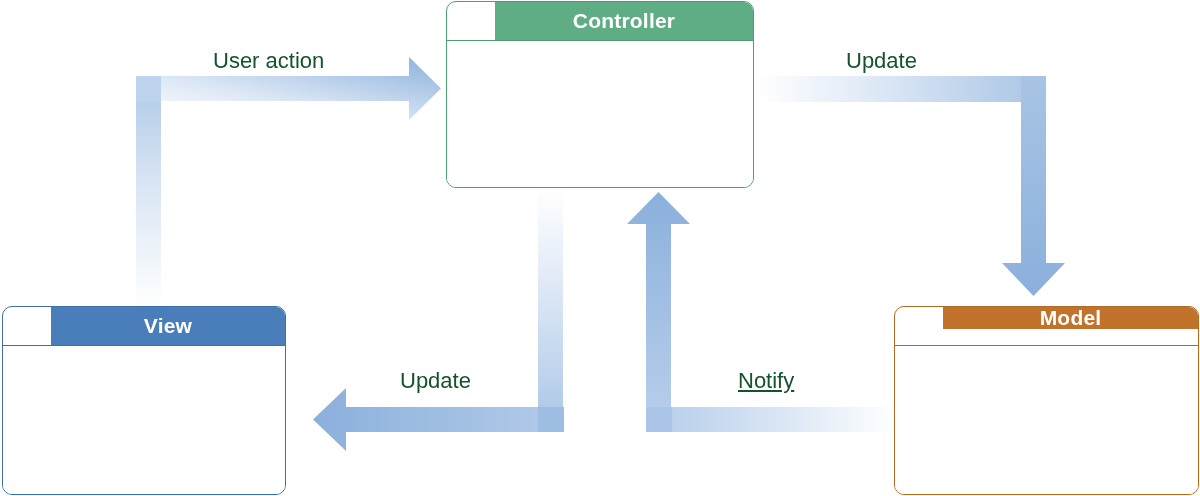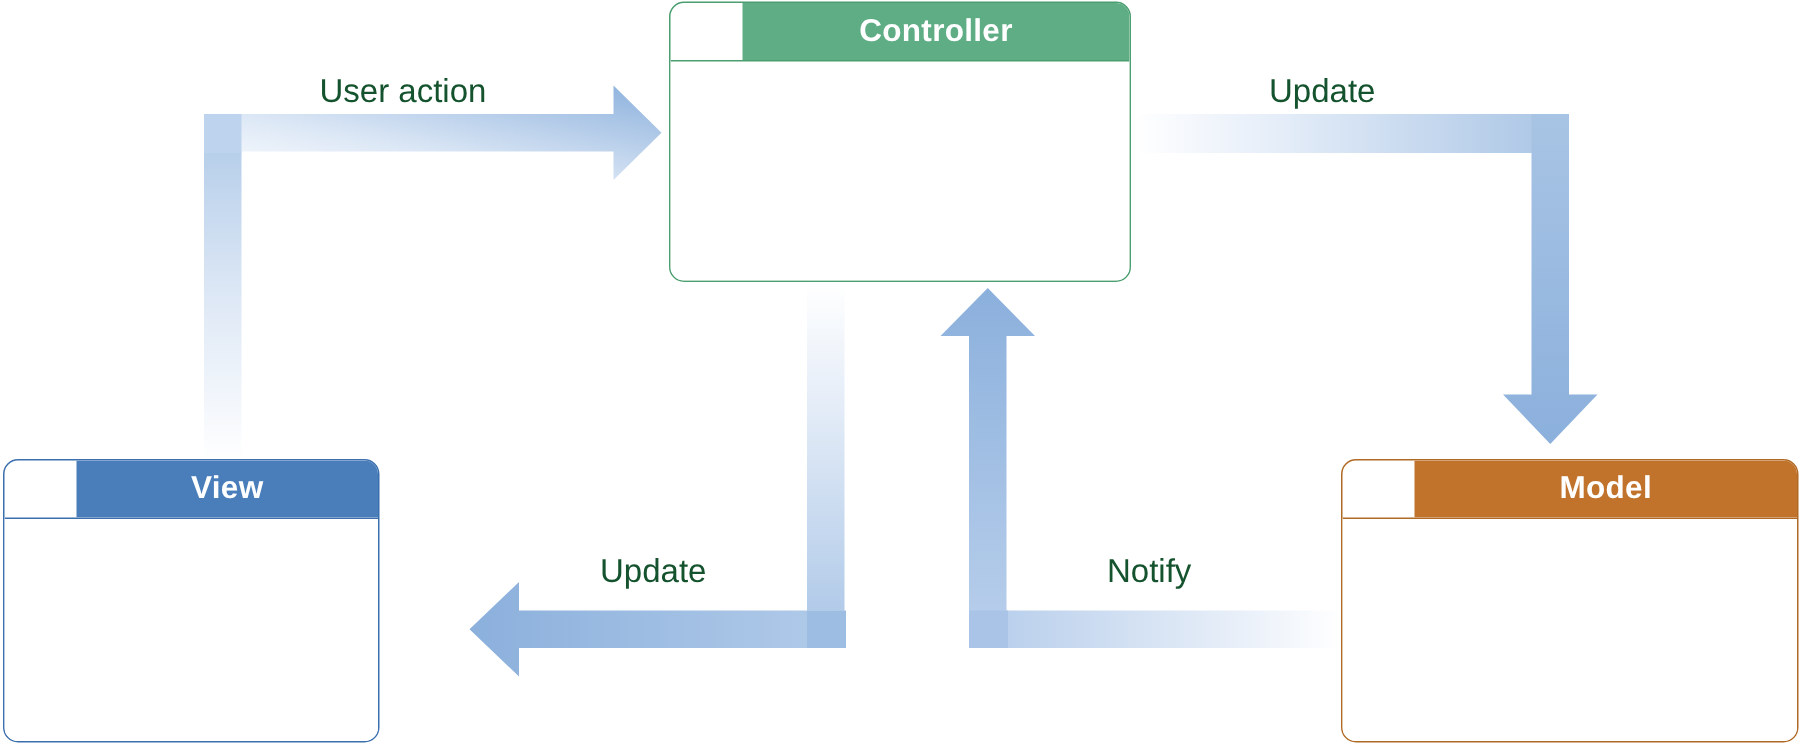--- a/index.html
+++ b/index.html
@@ -56,51 +56,51 @@
     height: 187px;
     border: 1.5px solid #4a9e6f;
   }
   #node-controller .node-header-wrap { height: 38px; }
   #node-controller .node-header { background: #5fad85; }
   #node-controller .node-body { top: 38px; border-top: 1.5px solid #4a9e6f; }
   
   #node-view {
     left: 2px;
     top: 306px;
-    width: 251px;
+    width: 284px;
     height: 189px;
     border: 1.5px solid #3b6fae;
   }
   #node-view .node-header-wrap { height: 38px; }
   #node-view .node-header { background: #4a7ebb; }
   #node-view .node-body { top: 38px; border-top: 1.5px solid #3b6fae; }
   
   #node-model {
     left: 894px;
     top: 306px;
     width: 305px;
     height: 189px;
     border: 1.5px solid #b06a25;
   }
-  #node-model .node-header-wrap { height: 38px; text-align: right; }
+  #node-model .node-header-wrap { height: 22px; text-align: right; }
   #node-model .node-header { background: #c1732c; }
   #node-model .node-body { top: 38px; border-top: 1.5px solid #b06a25; }
 
   .edge-label {
     position: absolute;
     font-size: 22px;
     color: #14532d;
     white-space: nowrap;
     text-align: center;
     line-height: 1;
   }
   #label-user-action { left: 213px; top: 50px; }
   #label-update-top  { left: 846px; top: 50px; }
   #label-update-bottom { left: 400px; top: 370px; }
-  #label-notify { left: 738px; top: 370px; }
+  #label-notify { left: 738px; top: 370px; text-decoration: underline; }
 </style>
 </head>
 <body>
 
 <div id="canvas">
 
   <svg id="arrow-layer" viewBox="0 0 1200 496">
     <defs>
 
       <linearGradient id="g-user" x1="0" y1="1" x2="1" y2="0" gradientUnits="objectBoundingBox">

